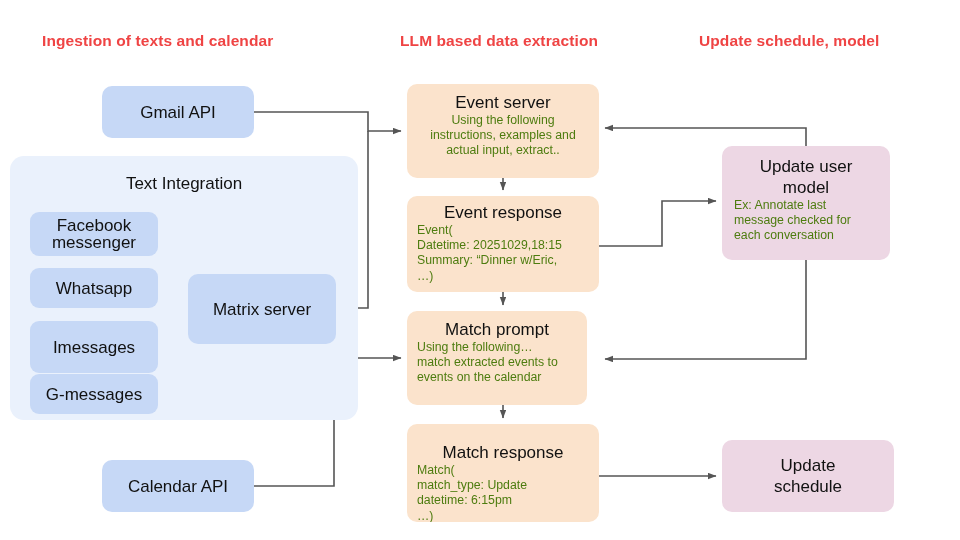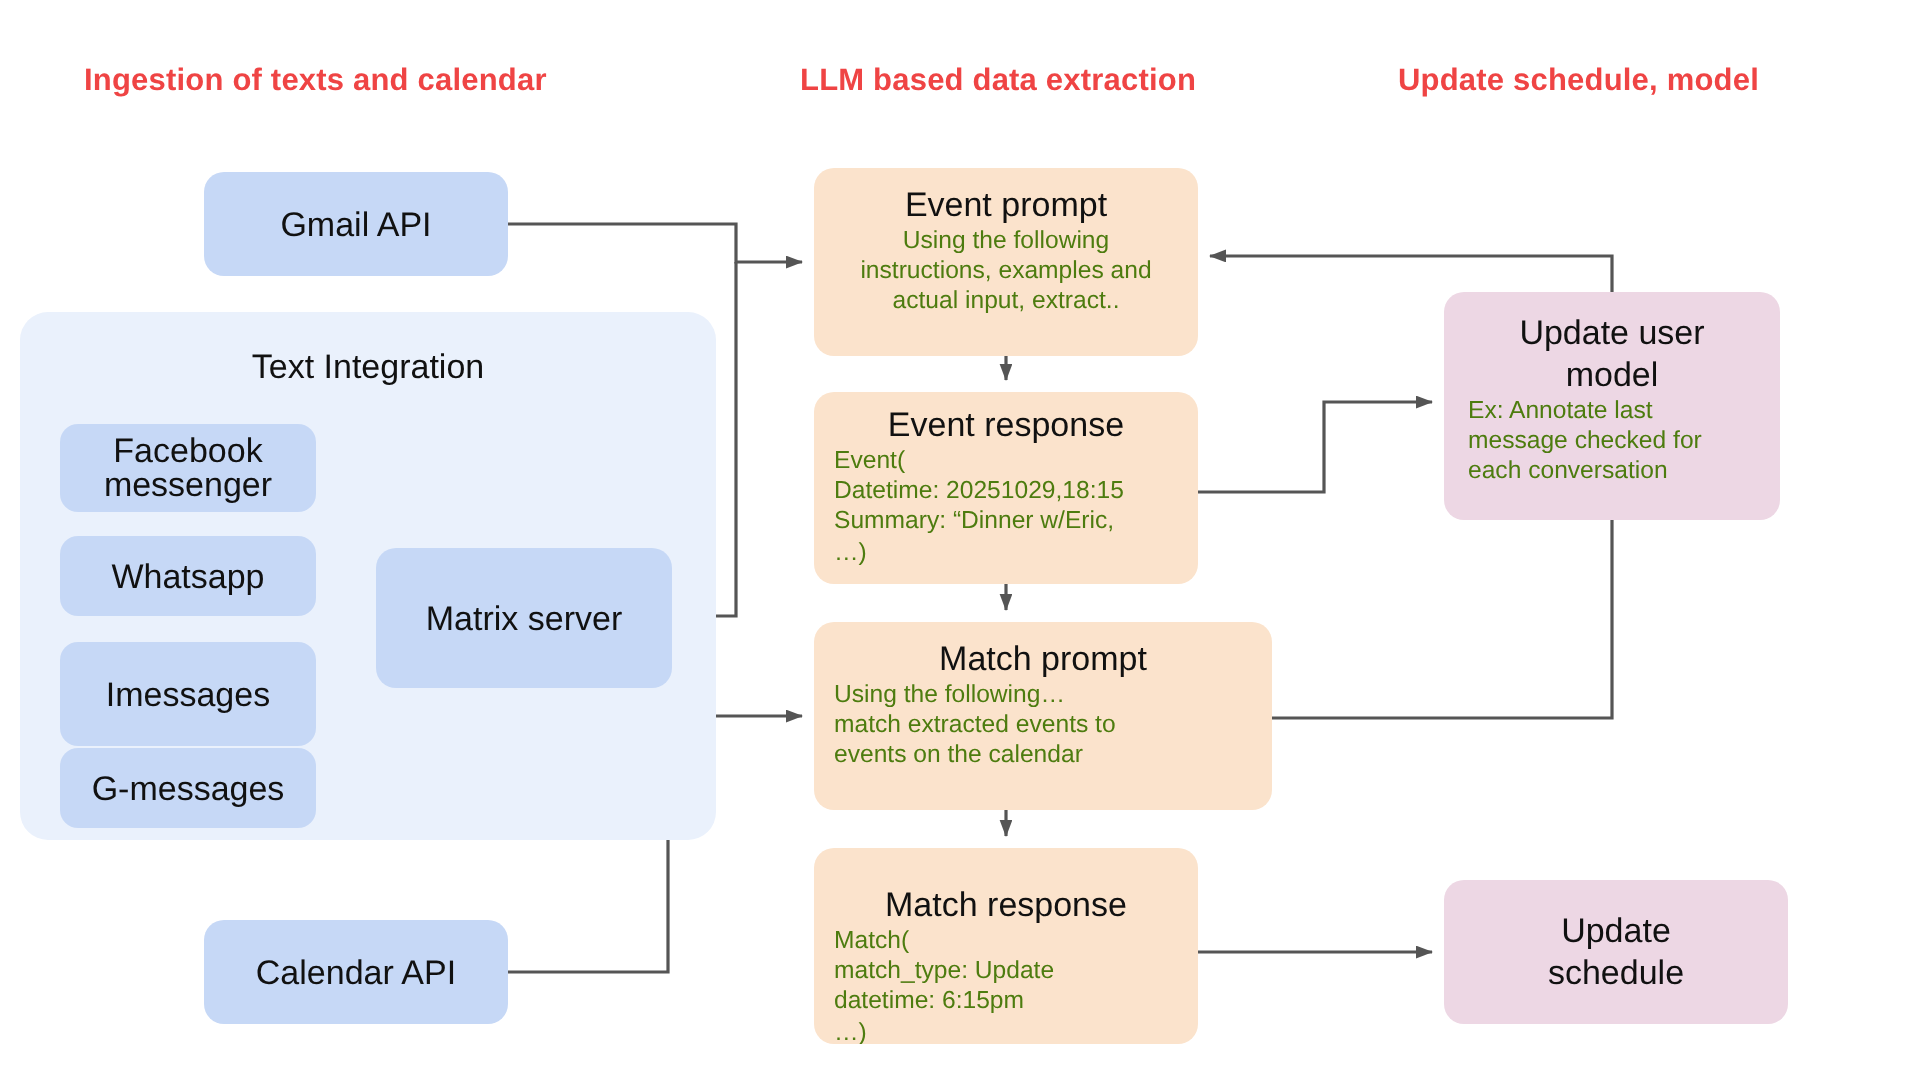--- a/index.html
+++ b/index.html
@@ -108,21 +108,21 @@
                   justify-content: center; }
   #node-matrix  { left: 188px; top: 274px; width: 148px; height: 70px;
                   justify-content: center; }
   #node-calendar{ left: 102px; top: 460px; width: 152px; height: 52px;
                   justify-content: center; }
 
   #node-event-prompt   { left: 407px; top: 84px;  width: 192px; height: 94px;
                          padding: 8px 10px 6px; }
   #node-event-response { left: 407px; top: 196px; width: 192px; height: 96px;
                          padding: 6px 10px 6px; }
-  #node-match-prompt   { left: 407px; top: 311px; width: 229px; height: 94px;
+  #node-match-prompt   { left: 407px; top: 311px; width: 180px; height: 94px;
                          padding: 8px 10px 22px; }
   #node-match-response { left: 407px; top: 424px; width: 192px; height: 98px;
                          padding: 18px 10px 6px; }
 
   #node-update-user    { left: 722px; top: 146px; width: 168px; height: 114px;
                          padding: 10px 12px 8px; }
   #node-update-sched   { left: 722px; top: 440px; width: 172px; height: 72px;
                          justify-content: center; }
 
   .node.center-all { justify-content: center; }
@@ -190,21 +190,21 @@
 
 <div class="node blue center-all" id="node-matrix">
   <div class="title">Matrix server</div>
 </div>
 
 <div class="node blue center-all" id="node-calendar">
   <div class="title">Calendar API</div>
 </div>
 
 <div class="node peach" id="node-event-prompt">
-  <div class="title">Event prompt</div>
+  <div class="title">Event server</div>
   <div class="body center">Using the following instructions, examples and actual input, extract..</div>
 </div>
 
 <div class="node peach" id="node-event-response">
   <div class="title">Event response</div>
   <div class="body left">Event(
   Datetime: 20251029,18:15
   Summary: “Dinner w/Eric,
   …)</div>
 </div>

